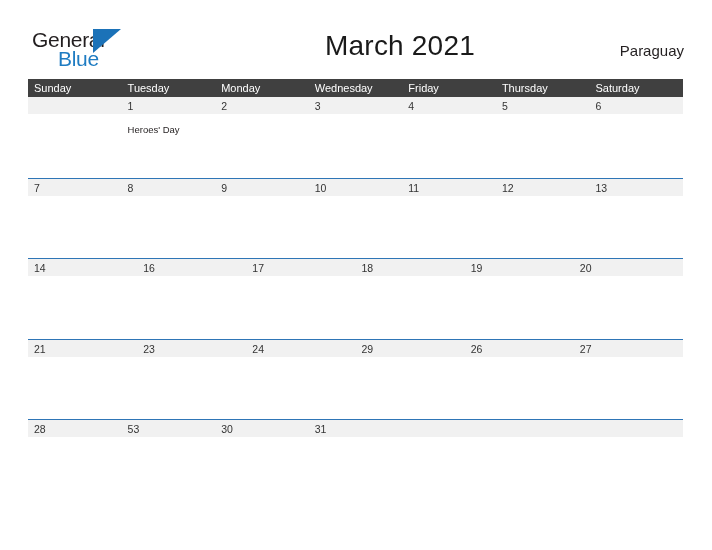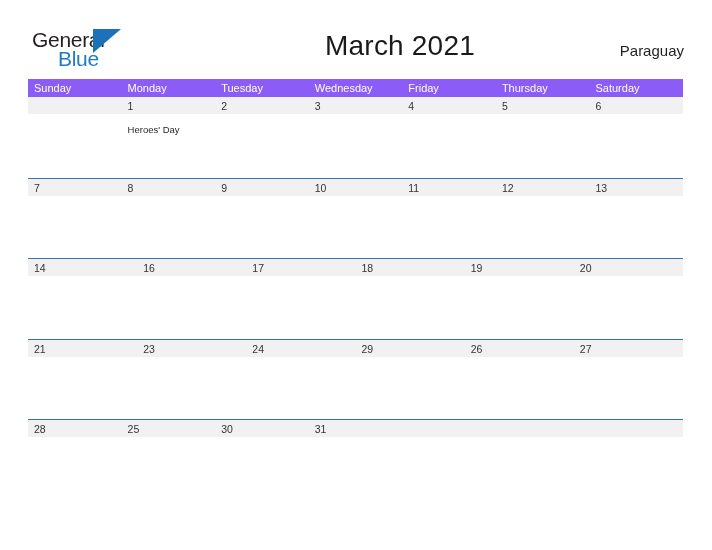--- a/index.html
+++ b/index.html
@@ -93,21 +93,21 @@
   .calendar {
     position: absolute;
     left: 28px;
     top: 79px;
     width: 655px;
   }
 
   .weekday-row {
     display: flex;
     width: 100%;
-    background: #8b5cf6;
+    background: #404040;
     height: 18px;
   }
   .weekday-cell {
     flex: 1 1 0;
     color: #ffffff;
     font-size: 11px;
     line-height: 18px;
     padding-left: 6px;
     box-sizing: border-box;
     white-space: nowrap;
@@ -183,22 +183,22 @@
     <div class="cal-title">March 2021</div>
 
     <div class="country">Paraguay</div>
 
   </div>
 
   <div class="calendar">
 
     <div class="weekday-row">
       <div class="weekday-cell">Sunday</div>
+      <div class="weekday-cell">Tuesday</div>
       <div class="weekday-cell">Monday</div>
-      <div class="weekday-cell">Tuesday</div>
       <div class="weekday-cell">Wednesday</div>
       <div class="weekday-cell">Friday</div>
       <div class="weekday-cell">Thursday</div>
       <div class="weekday-cell">Saturday</div>
     </div>
 
     <div class="week-row first">
       <div class="daynum-band"></div>
       <div class="days">
         <div class="day-cell empty">
@@ -327,21 +327,21 @@
     </div>
 
     <div class="week-row">
       <div class="daynum-band"></div>
       <div class="days">
         <div class="day-cell">
           <div class="day-num">28</div>
           <div class="day-event"></div>
         </div>
         <div class="day-cell">
-          <div class="day-num">25</div>
+          <div class="day-num">53</div>
           <div class="day-event"></div>
         </div>
         <div class="day-cell">
           <div class="day-num">30</div>
           <div class="day-event"></div>
         </div>
         <div class="day-cell">
           <div class="day-num">31</div>
           <div class="day-event"></div>
         </div>

